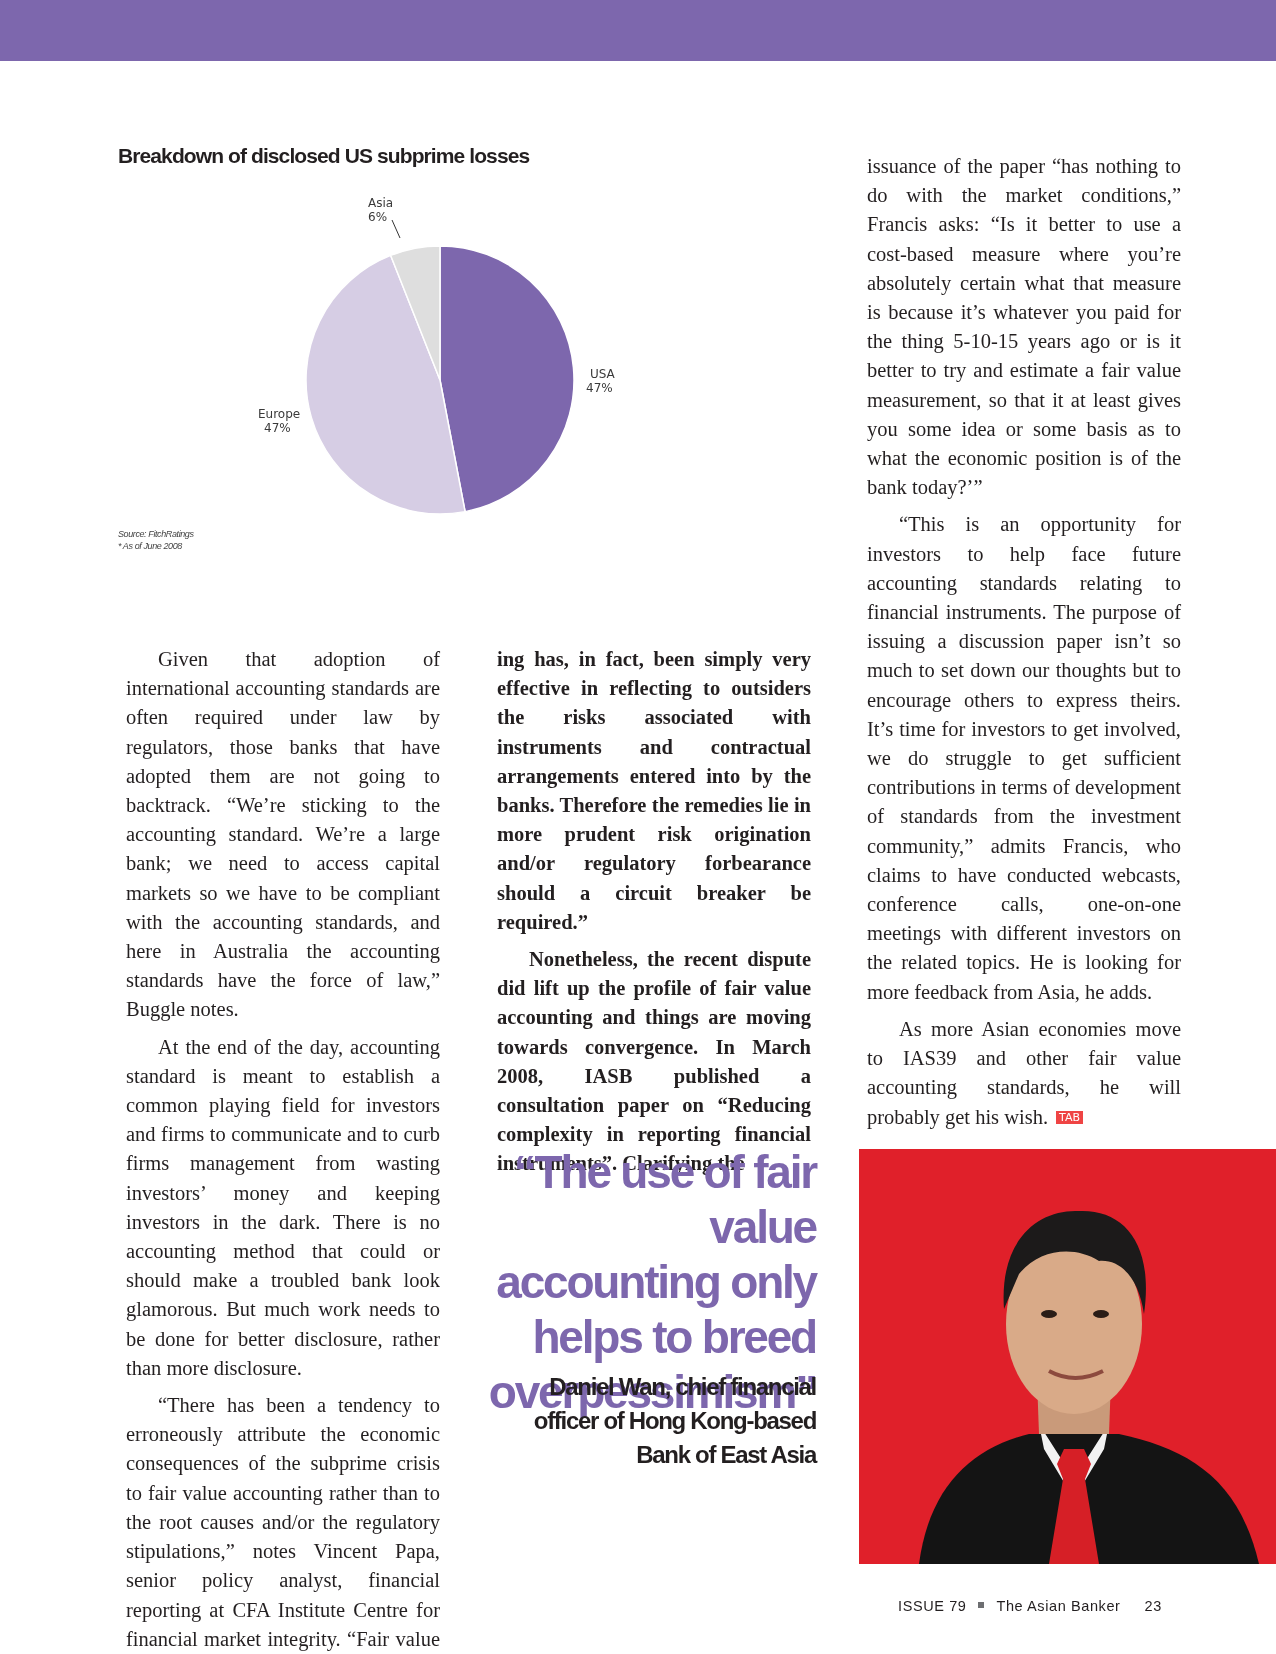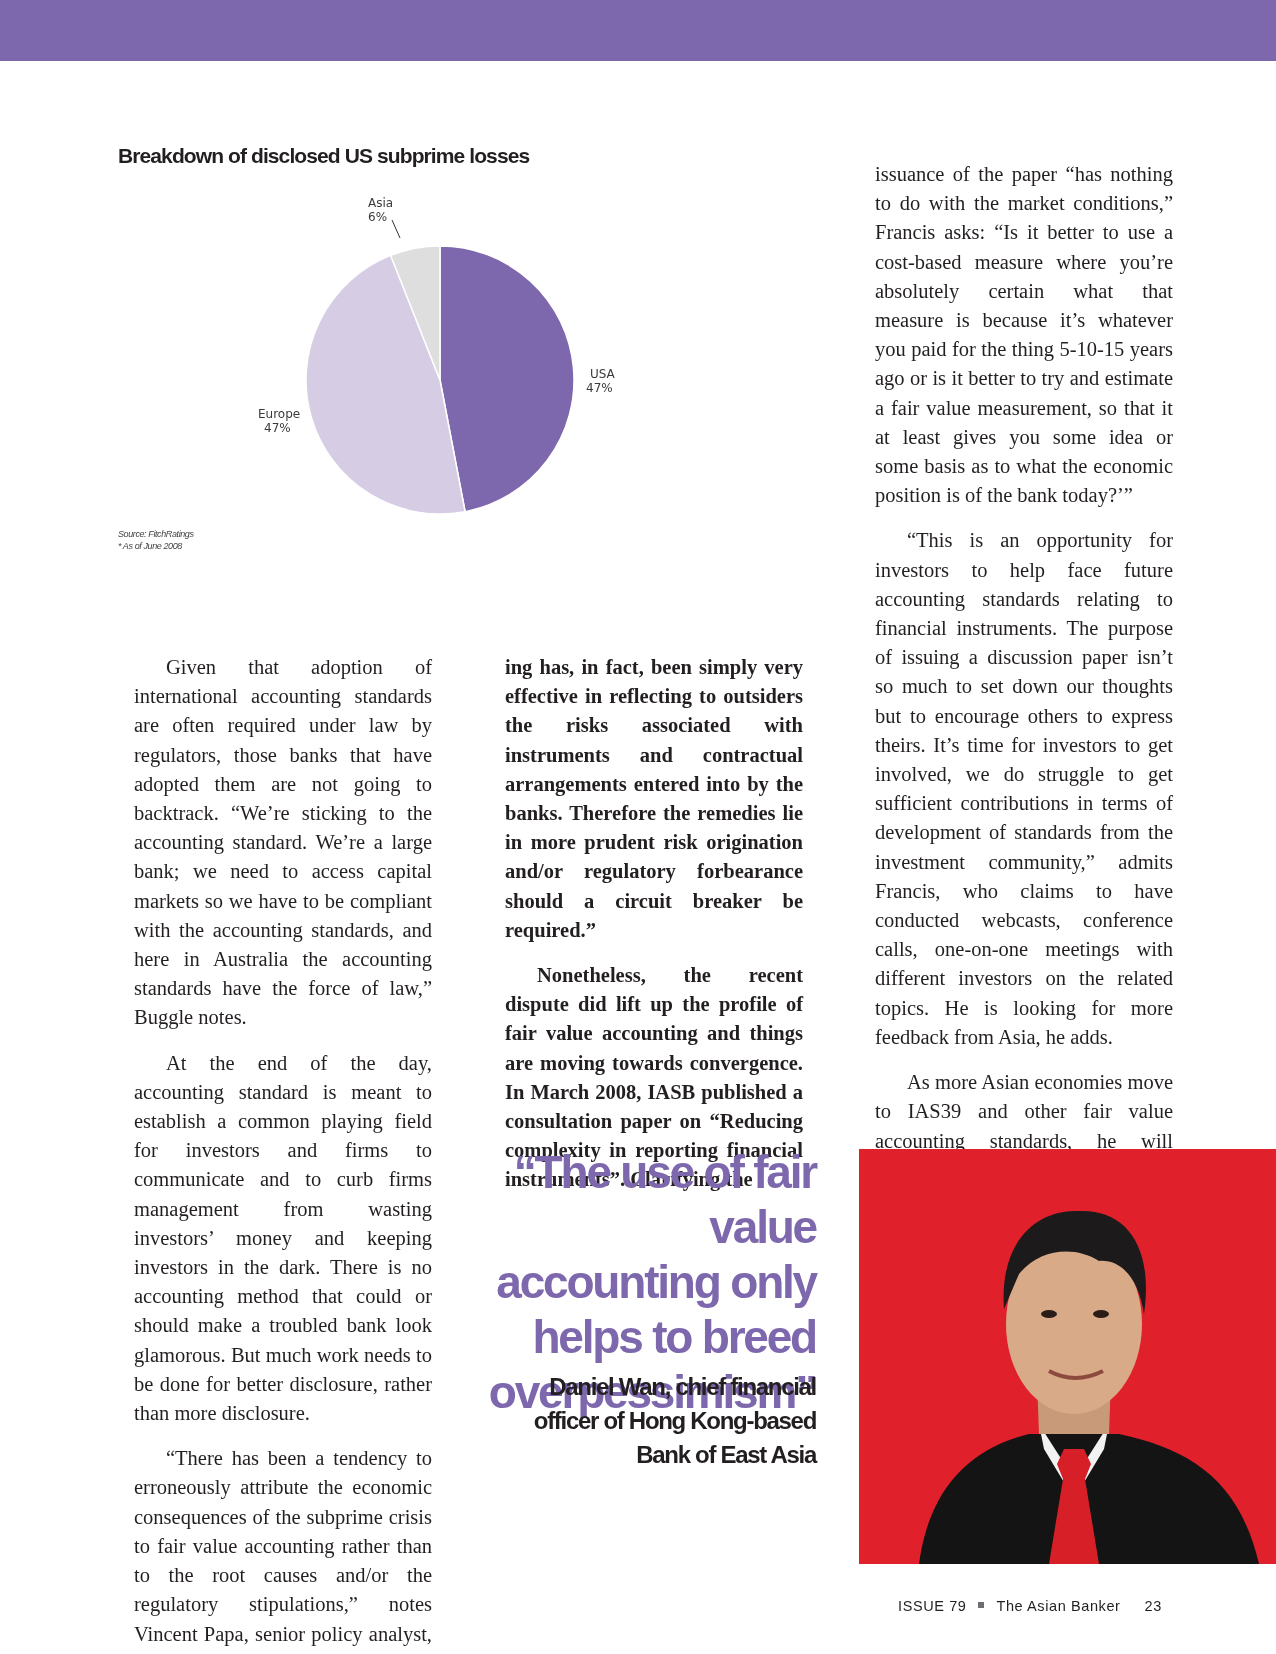--- a/index.html
+++ b/index.html
@@ -21,21 +21,21 @@
     position: absolute; left: 118px; top: 528px;
     font-family: "Liberation Sans", sans-serif; font-style: italic; font-size: 9px; color: #444;
     letter-spacing: -0.4px; line-height: 12px;
   }
 
   .column {
     position: absolute; width: 330px;
     font-size: 20.5px; line-height: 29.2px; text-align: justify;
     hyphens: manual; color: #231f20;
   }
-  .column p { margin: 16px; text-indent: 32px; }
+  .column p { margin: 8px; text-indent: 32px; }
   .column p.noindent { text-indent: 0; }
   #col1 { left: 118px; top: 637px; }
   #col2 { left: 489px; top: 637px; font-weight: bold; }
   #col3 { left: 859px; top: 144px; }
 
   .tab-badge {
     display: inline-block; background: #ef4444; color: #fff;
     font-family: "DejaVu Sans", sans-serif; font-size: 11px; line-height: 13px;
     padding: 0 3px; margin-left: 8px; vertical-align: 3px; text-indent: 0;
   }

